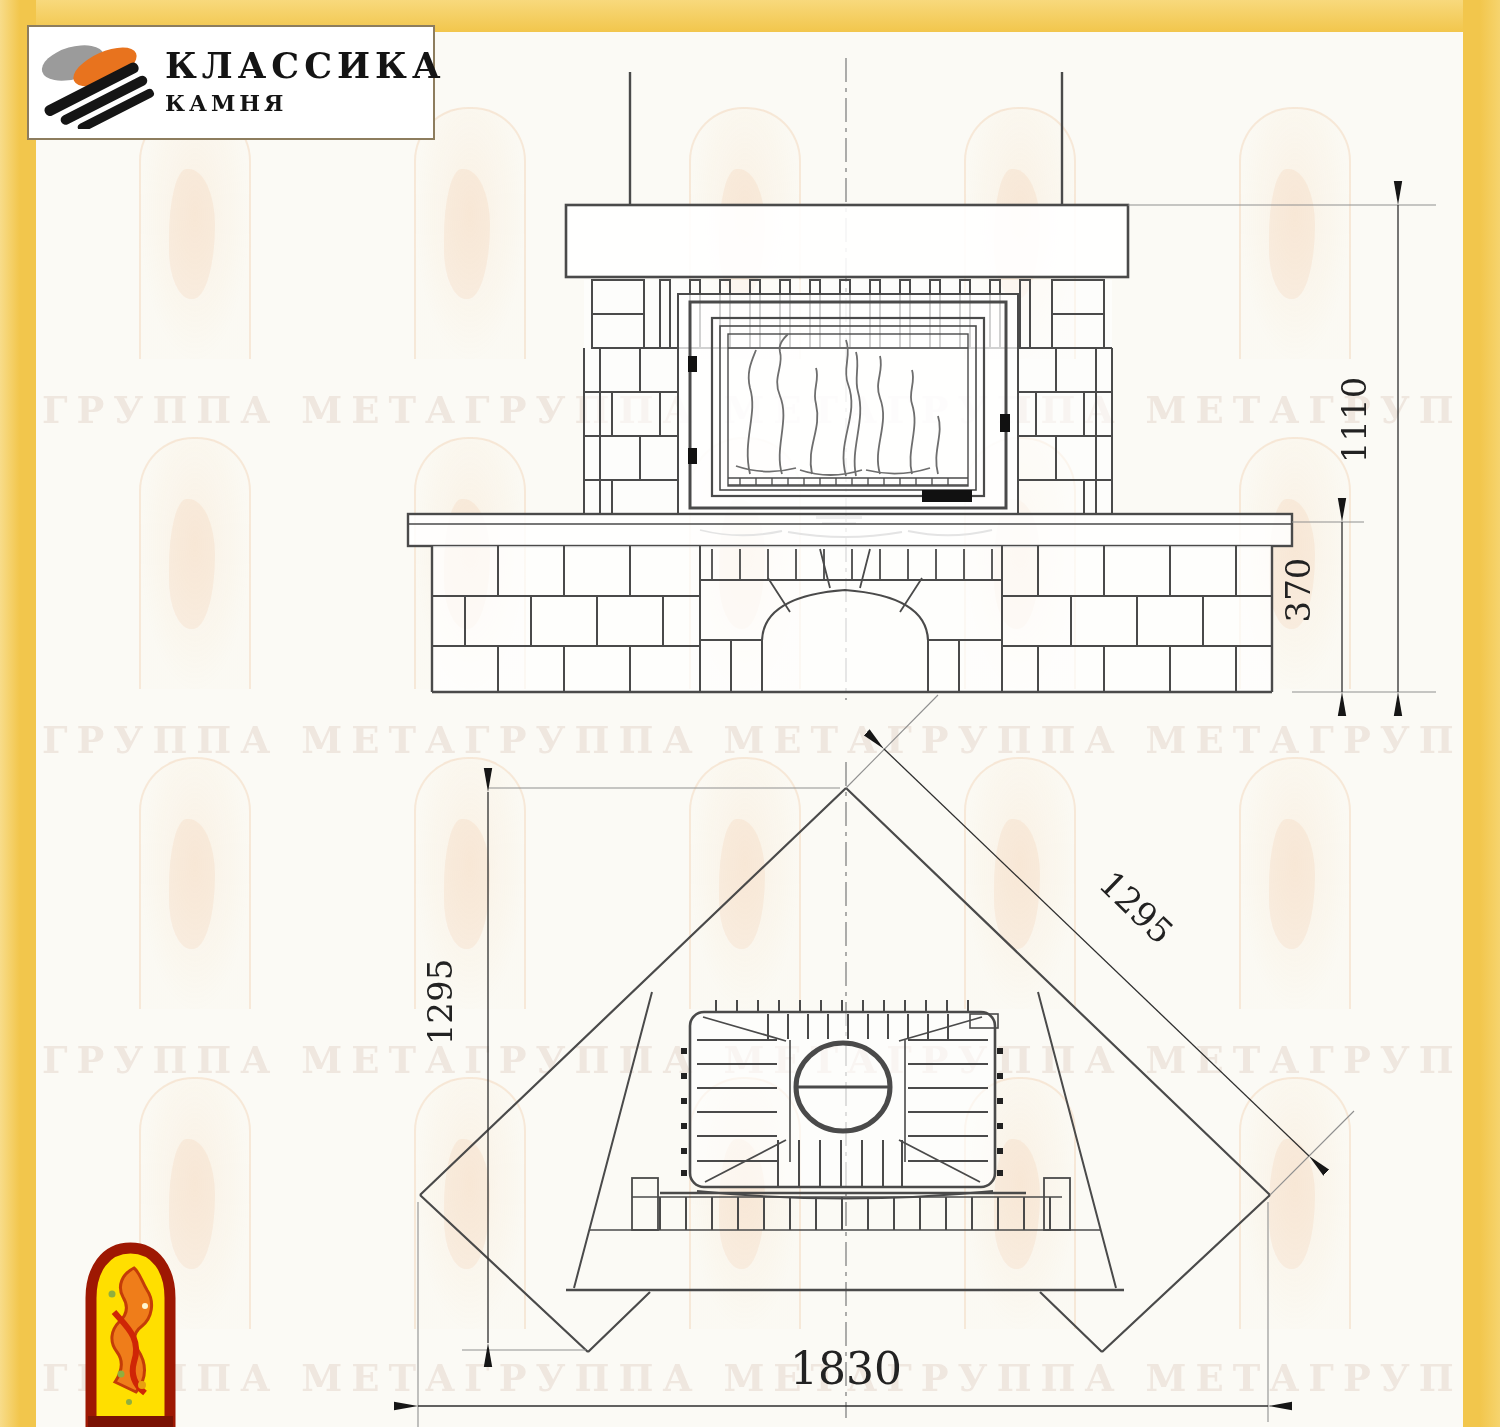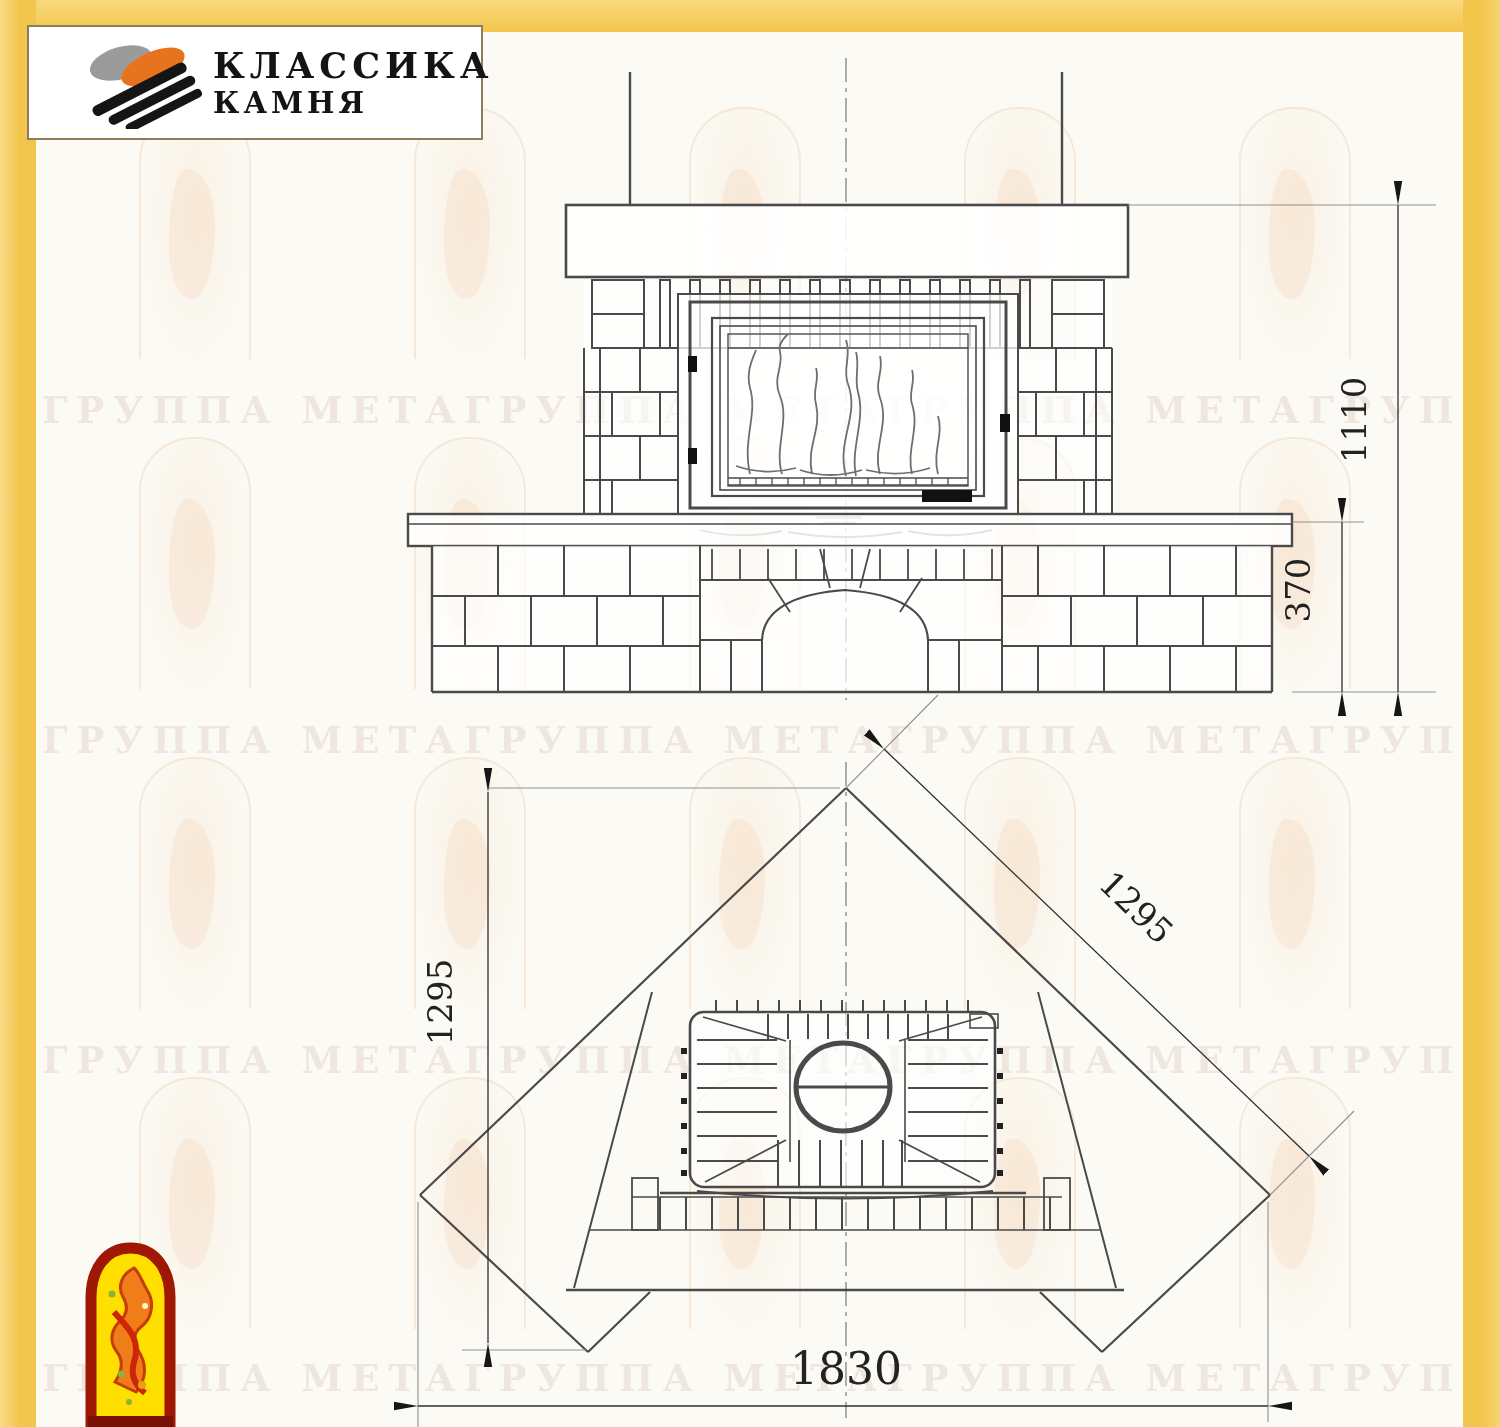--- a/index.html
+++ b/index.html
@@ -15,25 +15,25 @@
   .arch{position:absolute;width:108px;height:250px;border:2px solid rgba(228,166,112,0.20);border-bottom:none;
         border-radius:54px 54px 0 0;
         background:radial-gradient(ellipse at 50% 42%, rgba(247,200,140,0.16), rgba(252,240,215,0.05) 72%);}
   .arch::after{content:"";position:absolute;left:28px;top:60px;width:46px;height:130px;
         background:rgba(240,168,112,0.12);border-radius:40% 60% 50% 50%/55% 45% 60% 40%;}
   .wm-band{position:absolute;left:42px;width:1420px;height:42px;z-index:1;overflow:hidden;white-space:nowrap;
         font-family:"DejaVu Serif",serif;font-size:37px;font-weight:bold;letter-spacing:9px;
         color:rgba(186,134,120,0.17);}
   
   .logo-box{position:absolute;left:27px;top:25px;width:404px;height:111px;background:#ffffff;
-        border:2px solid #8d7d5e;z-index:5;display:flex;align-items:center;padding-left:48px;}
+        border:2px solid #8d7d5e;z-index:5;display:flex;align-items:center;}
   .logo-mark{width:128px;height:92px;margin-left:6px;flex:0 0 auto;}
   .logo-text{display:flex;flex-direction:column;margin-left:2px;color:#141414;}
   .logo-line1{font-family:"DejaVu Serif",serif;font-weight:bold;font-size:35px;letter-spacing:5px;line-height:40px;}
-  .logo-line2{font-family:"DejaVu Serif",serif;font-weight:bold;font-size:29px;letter-spacing:4px;line-height:34px;}
+  .logo-line2{font-family:"DejaVu Serif",serif;font-weight:bold;font-size:22px;letter-spacing:4px;line-height:34px;}
   
   .model-title{position:absolute;left:84px;top:786px;z-index:3;font-family:"DejaVu Serif",serif;
         font-weight:bold;font-size:40px;letter-spacing:1px;color:#131313;}
   
   .drawing{position:absolute;left:0;top:0;z-index:2;}
   .emblem{position:absolute;left:84px;top:1242px;width:93px;height:185px;z-index:3;}
   text.dim{font-family:"DejaVu Serif",serif;fill:#222;}
 </style>
 </head>
 <body>

